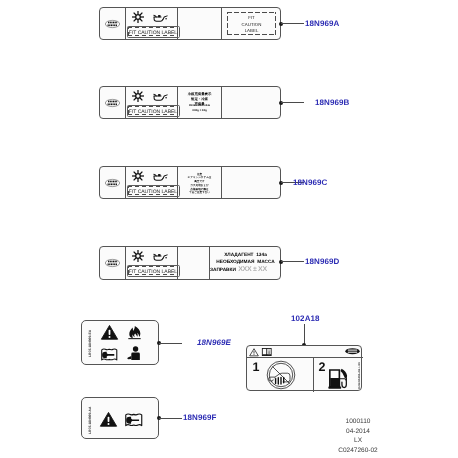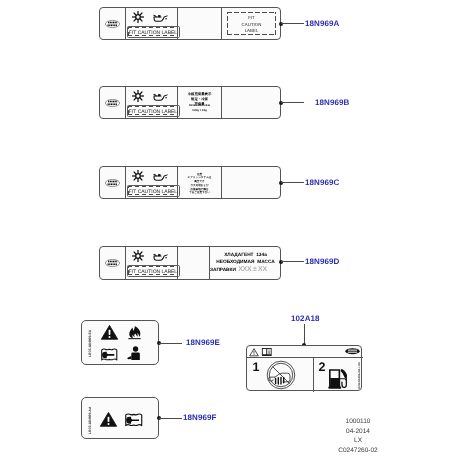--- a/index.html
+++ b/index.html
@@ -193,21 +193,21 @@
   <div class="txt" style="left:27px;top:19.5px;width:52px;font-size:5px;line-height:10px;">FIT CAUTION LABEL</div>
   <div class="txt" style="left:78px;top:5.5px;width:43px;font-size:2.6px;line-height:1.45;color:#000;font-weight:bold;">注意
 エアコンシステムは
 高圧です
 ガス充填および
 点検修理の際は
 十分ご注意下さい</div>
 </div>
 <div class="dot" style="left:279px;top:180.5px;"></div>
 <div class="lead" style="left:281px;top:182.2px;width:23px;"></div>
-<div class="callout" style="left:305px;top:177.5px;">18N969C</div>
+<div class="callout" style="left:293px;top:177.5px;">18N969C</div>
 
 <div class="card" style="left:99px;top:246px;width:182px;height:34px;">
   <div class="vdiv" style="left:25px;top:-1px;height:34px;"></div>
   <div class="vdiv" style="left:77px;top:-1px;height:34px;"></div>
   <div class="vdiv" style="left:109px;top:-1px;height:34px;"></div>
   <svg class="ico" viewBox="0 0 64 34" width="15" height="8" style="left:5px;top:12px;">
     <ellipse cx="32" cy="17" rx="30.5" ry="15.5" fill="none" stroke="#333" stroke-width="2"></ellipse>
     <g fill="#111">
       <rect x="13" y="7" width="5" height="7"></rect>
           <rect x="20" y="7" width="5" height="7"></rect>
@@ -274,21 +274,21 @@
     <path d="M16 10 L12 10 A9 9 0 0 0 12 28 L16 28 L16 23.5 L19 21.2 L37 21.2 L37 16.8 L19 16.8 L16 14.5 Z" fill="#111"></path>
   </svg>
   <svg class="ico" viewBox="0 0 42 40" width="15" height="14.5" style="left:44.5px;top:24.5px;">
     <circle cx="24" cy="8" r="7.5" fill="#111"></circle>
     <path d="M12 22 Q12 18 16 18 L32 18 Q36 18 36 22 L36 39 L12 39 Z" fill="#111"></path>
     <path d="M12 28 L4 31 Q1 32 1 35 Q1 37 4 37 L12 36 Z" fill="#111"></path>
   </svg>
 </div>
 <div class="dot" style="left:157px;top:341px;"></div>
 <div class="lead" style="left:159px;top:342.7px;width:23px;"></div>
-<div class="callout" style="left:186px;top:338px;">18N969E</div>
+<div class="callout" style="left:197px;top:338px;font-style:italic;">18N969E</div>
 
 <div class="card" style="left:81px;top:397px;width:78px;height:42px;border-radius:5px;">
   <div class="vcode" style="left:5.5px;top:36px;">LR05-18N969-AA</div>
   <svg class="ico" viewBox="0 0 48 42" width="17" height="15" style="left:17.5px;top:14px;">
     <path d="M24 1 L47 40 L1 40 Z" fill="#111" stroke="#111" stroke-width="2.5" stroke-linejoin="round"></path>
     <rect x="21.5" y="13" width="5" height="15" rx="2" fill="#fff"></rect>
     <circle cx="24" cy="33.5" r="2.8" fill="#fff"></circle>
   </svg>
   <svg class="ico" viewBox="0 0 46 38" width="17.5" height="14.5" style="left:43px;top:14.5px;">
     <path d="M2 5 Q7 1 12 3.5 Q17 6 23 3.5 Q29 6 34 3.5 Q39 1 44 5 L44 33 Q39 29 34 31.5 Q29 34 23 31.5 Q17 34 12 31.5 Q7 29 2 33 Z" fill="none" stroke="#111" stroke-width="3" stroke-linejoin="round"></path>

